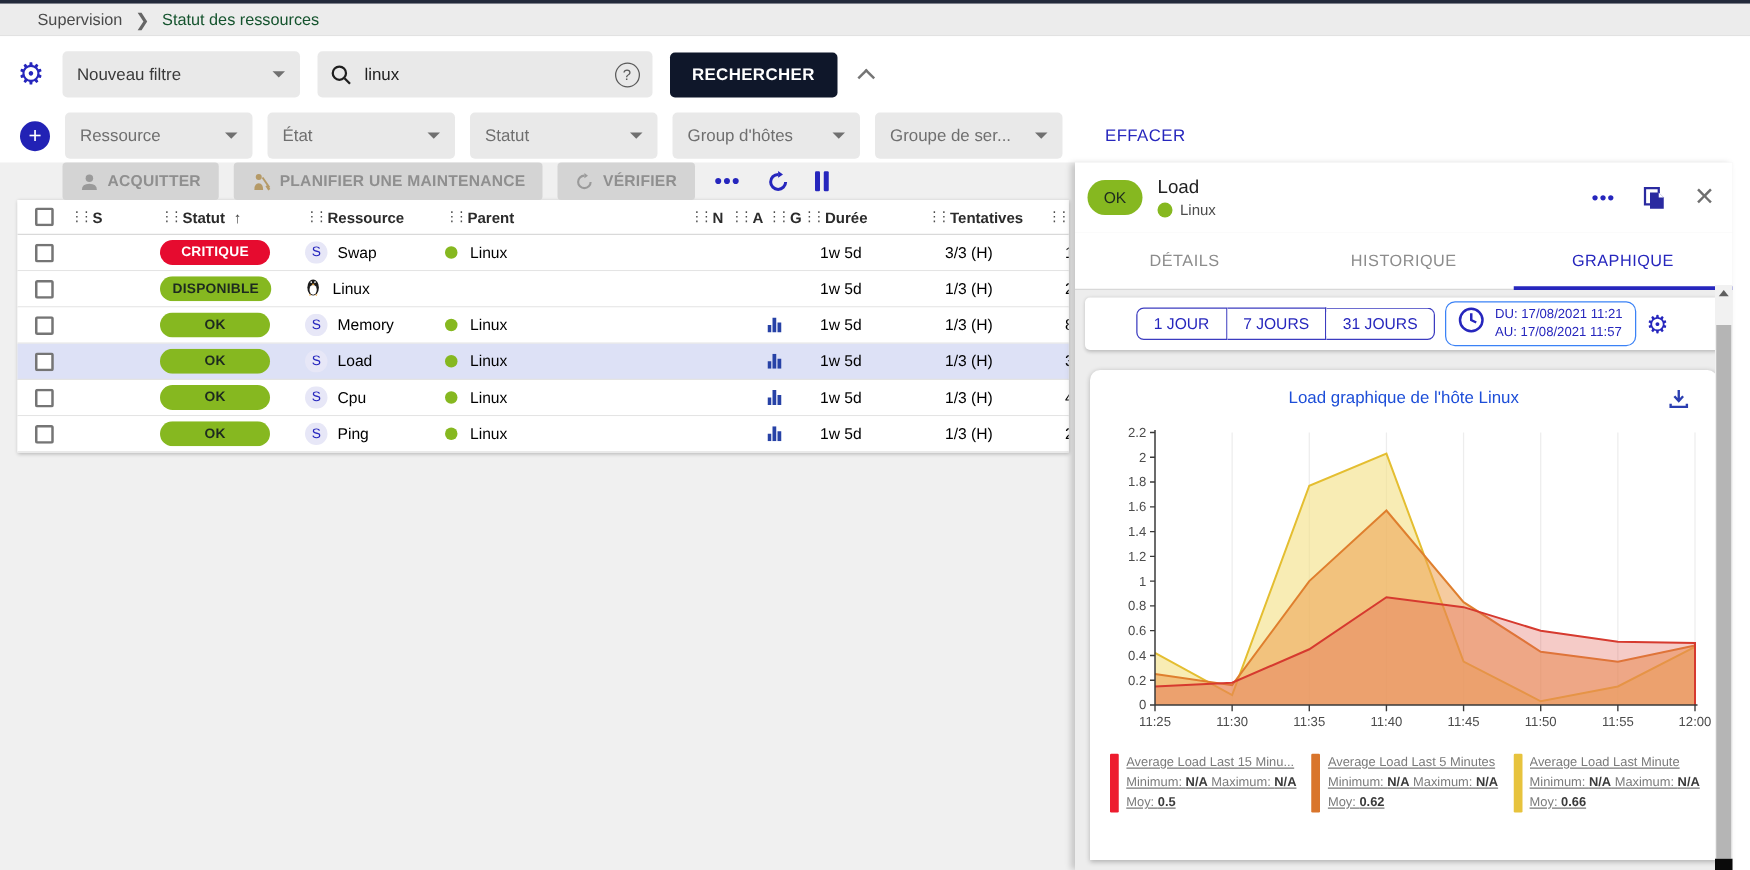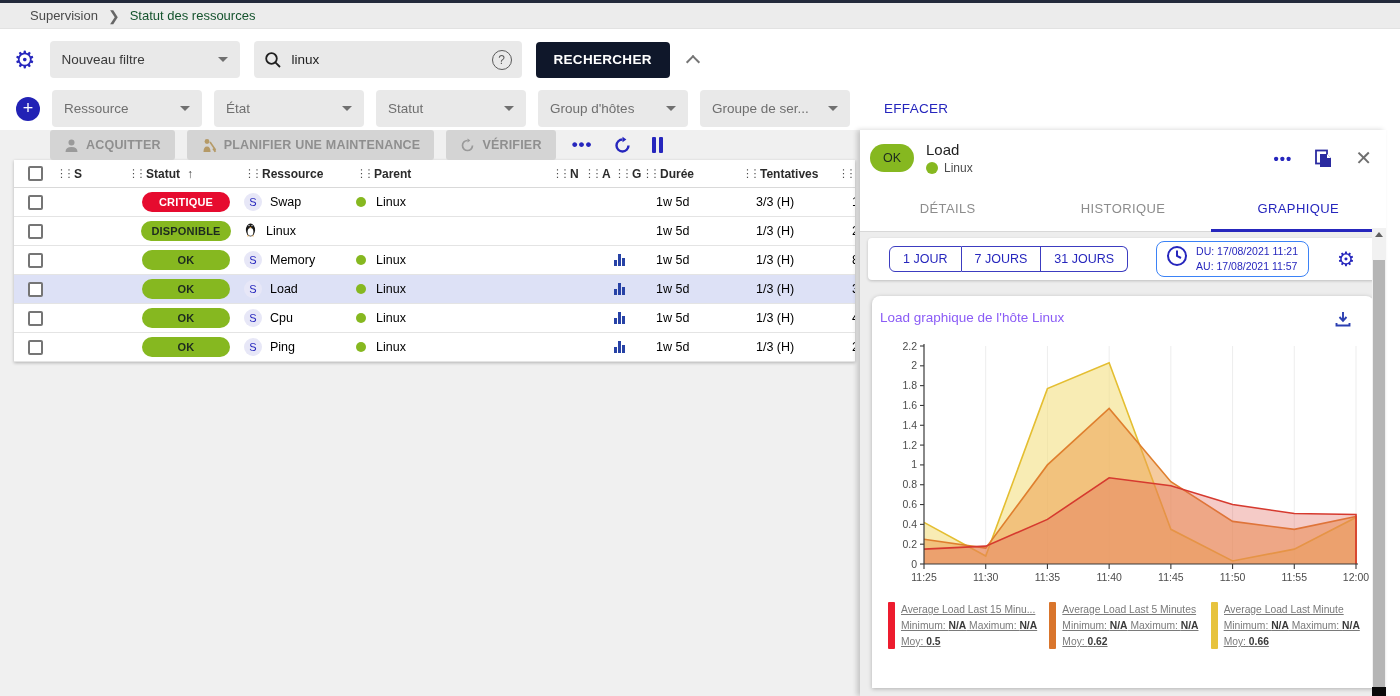--- a/index.html
+++ b/index.html
@@ -51,21 +51,21 @@
   .tb-icon { background:none; border:none; cursor:pointer; margin-left:8px; display:flex; align-items:center;}
   .pause-icon { display:flex; gap:3px; }
   .pause-icon span { width:4px; height:16px; background:#2626bd; border-radius:1px;}
 
   
   .res-table { background:#fff; width:841px; box-shadow:0 1px 3px rgba(0,0,0,.25); font-size:12.5px;}
   .t-row { display:flex; align-items:center; height:29px; border-bottom:1px solid #e4e4e4; background:#fff;}
   .t-row.selected { background:#dde1f6; }
   .t-head { height:28px; font-weight:bold; font-size:12px; color:#2b2b2b; border-bottom:1px solid #d9d9d9;}
   .cell { display:flex; align-items:center; gap:4px; overflow:hidden; white-space:nowrap;}
-  .c-check{width:42px; justify-content:center;} .c-s{width:72px;} .c-status{width:116px; justify-content:center;}
+  .c-check{width:42px; justify-content:center;} .c-s{width:72px;} .c-status{width:116px; }
   .c-res{width:112px;} .c-parent{width:196px;} .c-n{width:32px;} .c-a{width:30px;} .c-g{width:28px;}
   .c-dur{width:100px; padding-left:14px;} .c-try{width:96px; padding-left:14px;} .c-last{flex:1; padding-left:14px;}
   .dots { color:#4d4d4d; font-size:11px; letter-spacing:-3.5px; margin-right:5px; font-weight:normal; width:9px;}
   .sort-arrow { font-size:12px; color:#444; margin-left:3px;}
   .checkbox { width:15px; height:15px; border:2px solid #757575; border-radius:2px; background:#fff; cursor:pointer;}
   .chip { min-width:88px; height:20px; border-radius:10px; display:flex; align-items:center;
     justify-content:center; font-size:11px; font-weight:bold; letter-spacing:.2px; padding:0 10px; cursor:pointer;}
   .s-badge { width:18px; height:18px; border-radius:50%; background:#e7e7f7; color:#2626bd;
     font-size:11px; display:flex; align-items:center; justify-content:center; margin-right:4px;}
   .green-dot { width:10px; height:10px; border-radius:50%; background:#86b820; margin-right:6px;}
@@ -83,35 +83,35 @@
   .panel-sub .green-dot{ width:12px; height:12px;}
   .panel-actions { margin-left:auto; display:flex; align-items:center; gap:22px;}
   .more-blue { color:#2626bd; font-size:15px; font-weight:bold; letter-spacing:1px; cursor:pointer;}
   .close-x { color:#6f6f6f; font-size:20px; cursor:pointer; line-height:1;}
   .tabs { background:#ffffff; height:46px; display:flex; border-bottom:1px solid #d8d8d8;}
   .tab { flex:1; display:flex; align-items:center; justify-content:center; font-size:13px;
     letter-spacing:.4px; color:#8c8c8c; cursor:pointer; position:relative;}
   .tab.active { color:#2626bd; }
   .tab.active::after { content:""; position:absolute; left:0; right:0; bottom:-1px; height:3px; background:#2626bd;}
   .time-card { background:#fff; margin:6px 10px 0 8px; border-radius:4px; box-shadow:0 1px 3px rgba(0,0,0,.2);
-    height:42px; display:flex; align-items:center; justify-content:center; gap:28px; }
+    height:42px; display:flex; align-items:center; justify-content:center; gap:8px; }
   .period-group { display:flex; }
   .period-btn { border:1px solid #3c3cc0; background:#fff; color:#2626bd; font-size:12.5px;
     padding:5px 13px; cursor:pointer; font-family:"Liberation Sans",sans-serif;}
   .period-btn:first-child { border-radius:6px 0 0 6px; }
   .period-btn:last-child { border-radius:0 6px 6px 0; }
   .period-btn:not(:first-child){ border-left:none; }
   .date-chip { display:flex; align-items:flex-start; gap:7px; border:1px solid #3b82f6; border-radius:8px;
     padding:2px 10px 2px 8px; cursor:pointer;}
   .date-lines { font-size:10.5px; color:#2626bd; line-height:1.45; }
   .gear-small { color:#2626bd; font-size:20px; cursor:pointer; }
 
   .chart-card { background:#fff; margin:16px 12px 0 12px; border-radius:8px 8px 0 0;
     box-shadow:0 1px 4px rgba(0,0,0,.25); height:392px; padding:14px 8px 0 8px; position:relative;}
-  .chart-title-row { font-size:13.5px; color:#8b5cf6; position:relative; height:28px;}
+  .chart-title-row { text-align:center; font-size:13.5px; color:#1d4ed8; position:relative; height:28px;}
   .dl-icon { position:absolute; right:14px; top:0; cursor:pointer;}
   .legend { display:flex; gap:10px; padding:8px 4px 0 8px; }
   .legend-item { display:flex; gap:6px; width:166px; cursor:pointer;}
   .legend-bar { width:7px; height:47px; border-radius:1px; flex:none;}
   .legend-text { font-size:10.3px; color:#7a7a7a; line-height:1.55;text-decoration:underline;}
   .legend-text b { color:#3a3a3a; }
   .lg-name { white-space:nowrap; overflow:hidden; }
 
   
   .scrollbar { position:absolute; top:98px; right:-0px; width:14px; bottom:0; background:#f1f1f1; }

